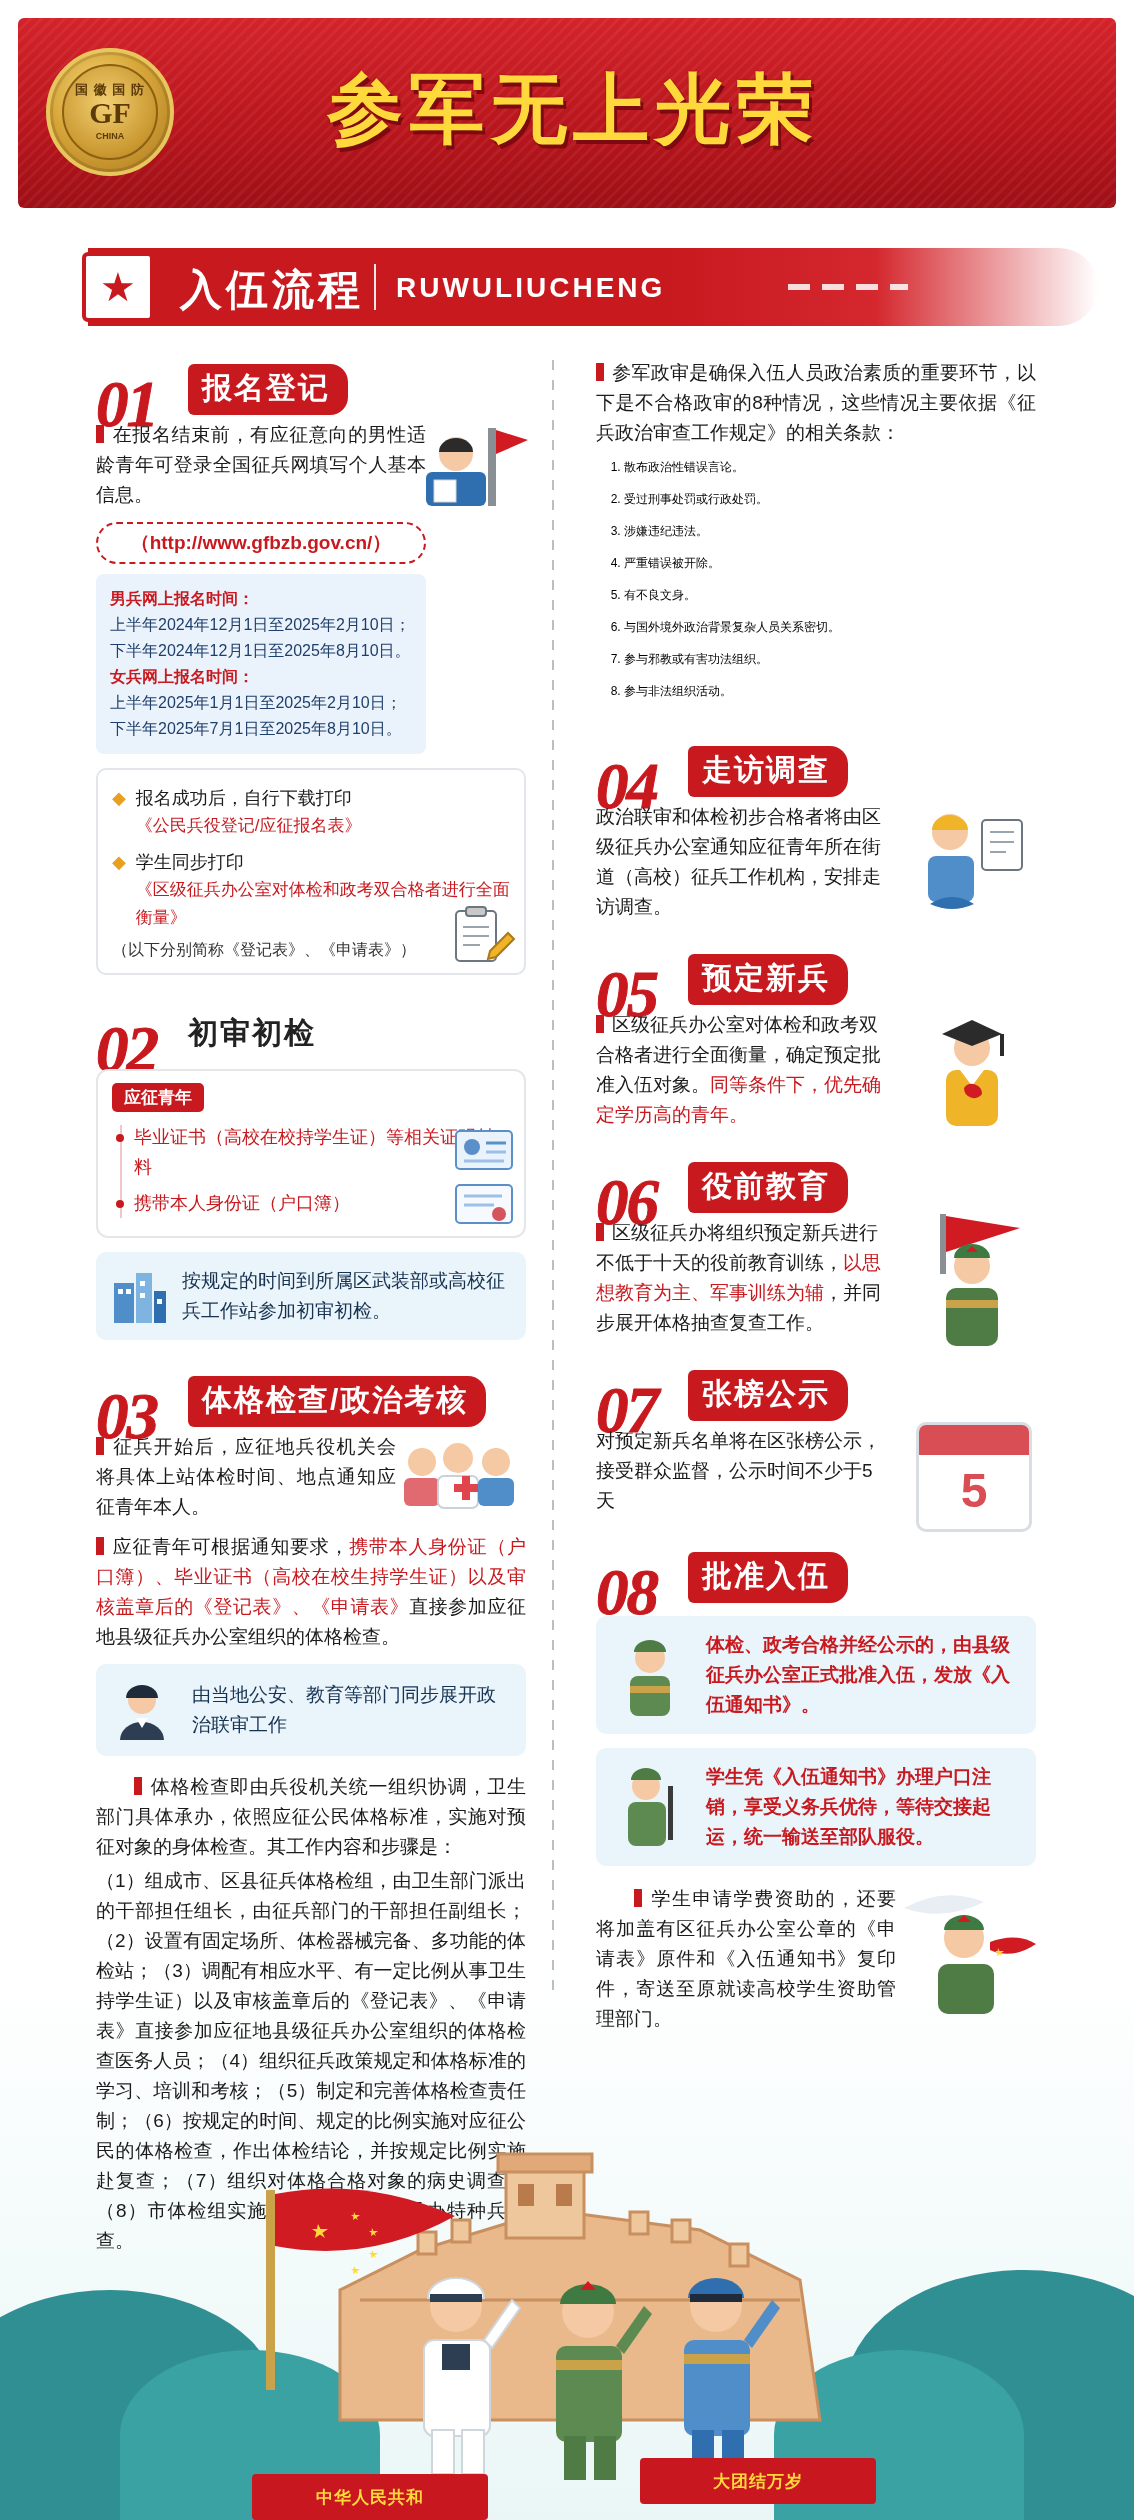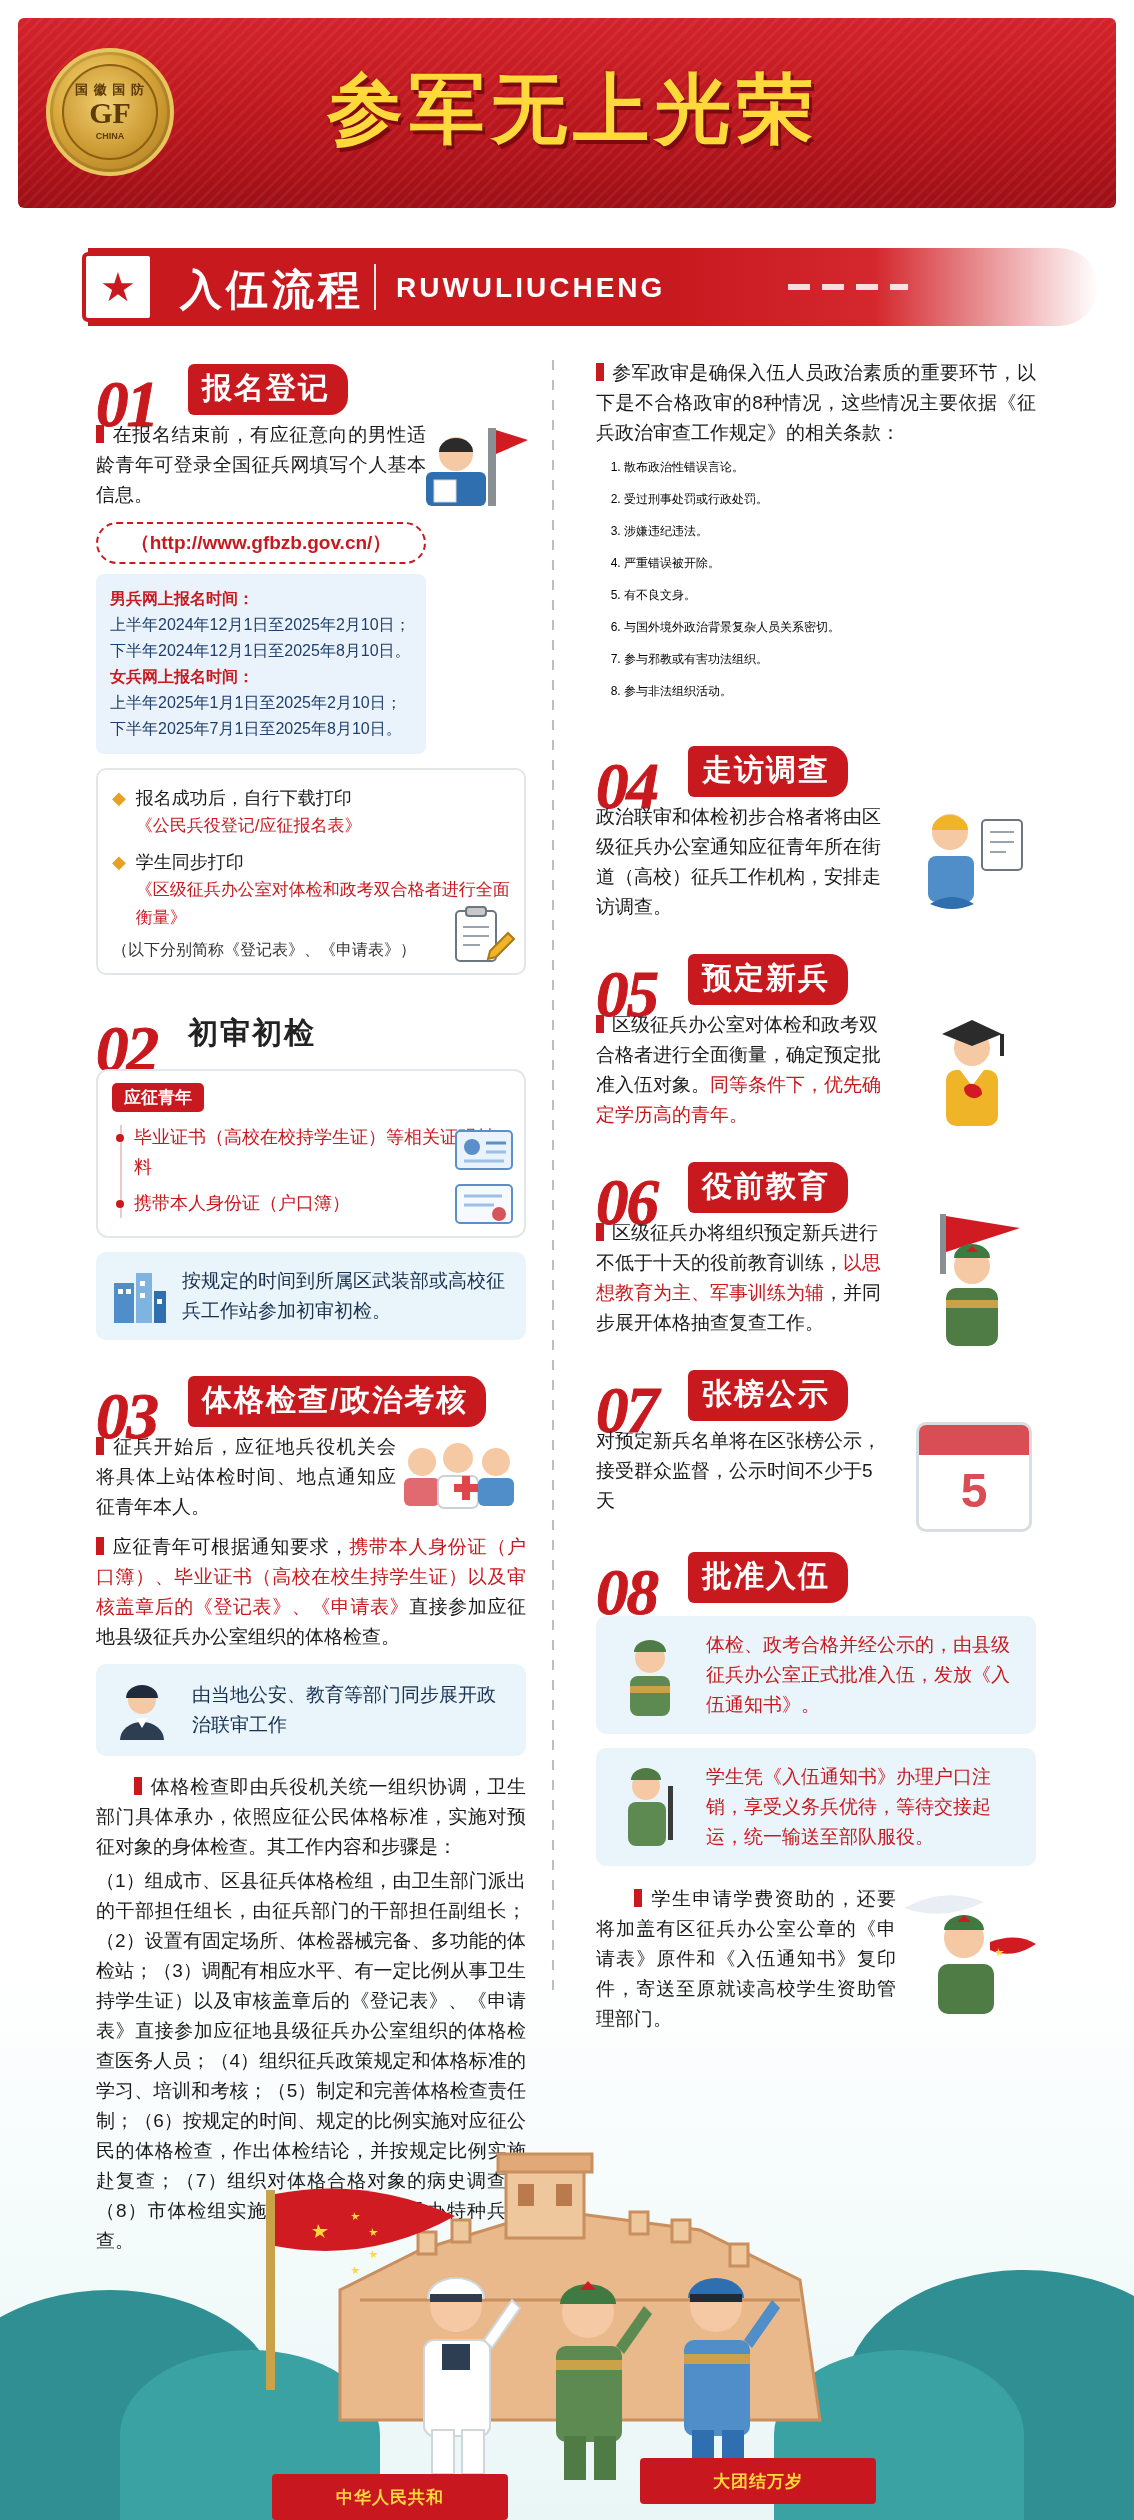--- a/index.html
+++ b/index.html
@@ -242,21 +242,21 @@
   
   .ol-list{ margin: 4px 0 0 0; padding-left: 28px; font-size: 12px; line-height: 30px; }
   .ol-list li{ margin-bottom: 2px; }
 
   .rc-text{ font-size:19px; line-height:30px; color:#1b1b1b; }
 
   .blue-note{
     background:#e9f4fb; border-radius: 10px;
     padding: 14px 16px 14px 110px;
     position:relative; margin-top: 14px;
-    color:#c8191f; font-size: 19px; line-height: 30px; font-weight:normal;
+    color:#c8191f; font-size: 19px; line-height: 30px; font-weight:bold;
   }
 
   
   .bottom-art{
     position:absolute; left:0; right:0; bottom:0; height: 470px;
     overflow:hidden;
   }
   .mountain{
     position:absolute; bottom:0;
     background:#2e8d8f; border-radius: 50% 50% 0 0;
@@ -615,17 +615,17 @@
       <rect x="44" y="96" width="66" height="96" rx="10" fill="#4f8ec9"></rect>
       <rect x="52" y="186" width="22" height="44" fill="#2f6fb0"></rect>
       <rect x="82" y="186" width="22" height="44" fill="#2f6fb0"></rect>
       <circle cx="76" cy="62" r="26" fill="#f5c9a4"></circle>
       <path d="M48 54 a28 20 0 0 1 56 0 z" fill="#2f6fb0"></path>
       <rect x="50" y="50" width="52" height="8" fill="#1f2b3a"></rect>
       <path d="M104 96 L132 56 L140 64 L112 104 Z" fill="#4f8ec9"></path>
       <rect x="44" y="110" width="66" height="10" fill="#caa24a"></rect>
     </svg>
 
-    <div class="podium" style="left:272px; bottom:0; width:236px; height:46px;">中华人民共和</div>
+    <div class="podium" style="left:252px; bottom:0; width:236px; height:46px;">中华人民共和</div>
     <div class="podium" style="left:640px; bottom:16px; width:236px; height:46px;">大团结万岁</div>
   </div>
 
 </div>
 
 </body></html>

